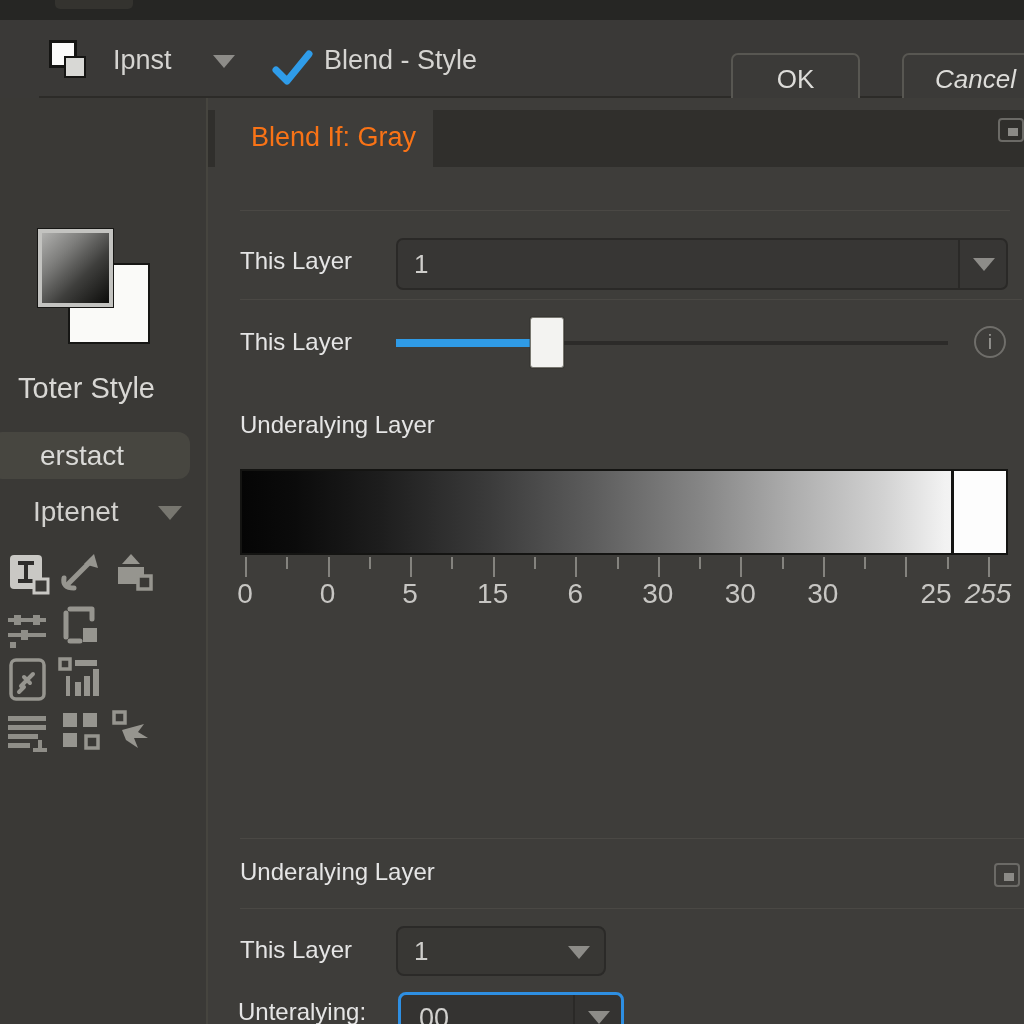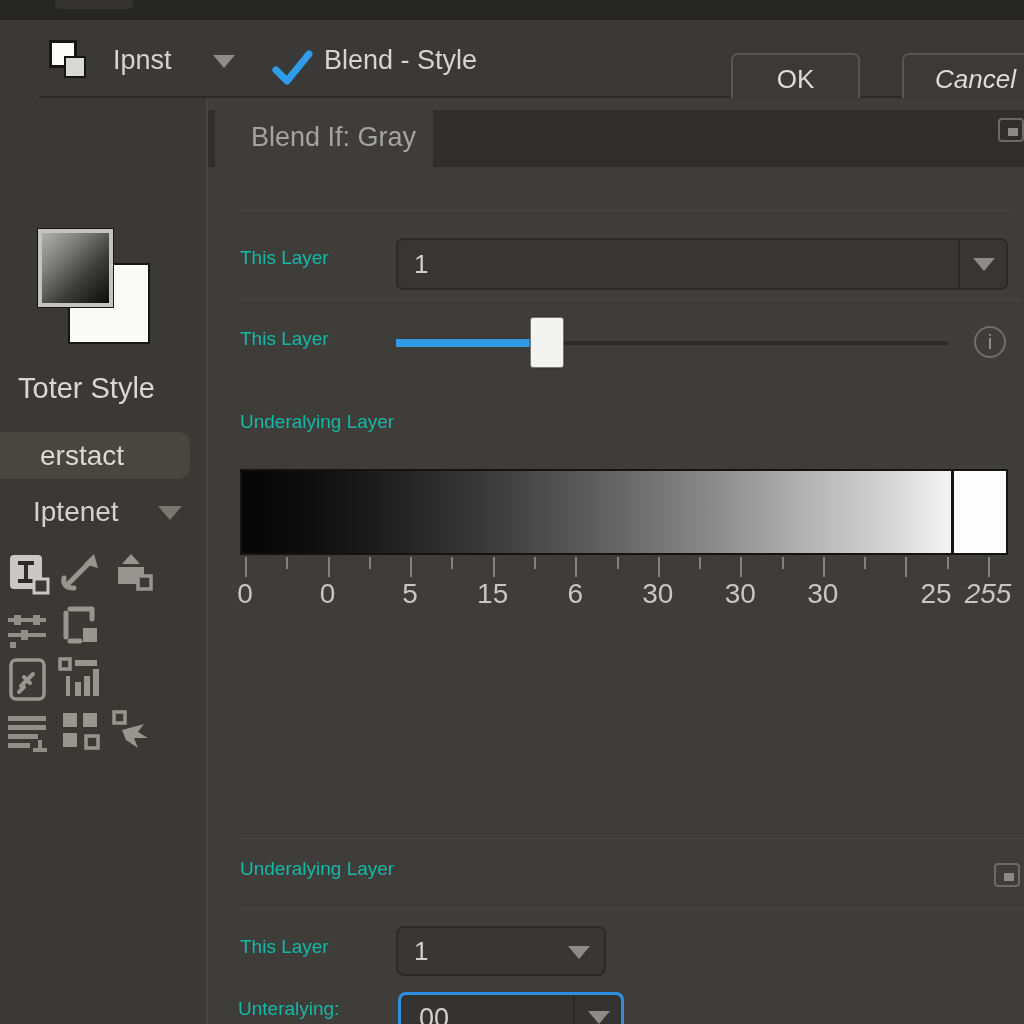--- a/index.html
+++ b/index.html
@@ -37,28 +37,28 @@
   .side-sel{position:absolute;left:-10px;top:334px;width:200px;height:47px;background:#474640;border-radius:12px;}
   .side-sel-label{position:absolute;left:50px;top:8px;font-size:28px;color:#dadad7;}
   .side-item2{position:absolute;left:33px;top:398px;font-size:28px;color:#d2d1ce;}
   .side-item2-caret{position:absolute;left:158px;top:408px;border-left:12px solid transparent;border-right:12px solid transparent;border-top:14px solid #77766f;width:0;height:0;}
   .tool{position:absolute;width:44px;height:44px;}
 
   
   .panel{position:absolute;left:208px;top:98px;width:816px;height:926px;background:#3e3d3a;}
   .tabstrip{position:absolute;left:0;top:12px;width:816px;height:57px;background:#302f2c;}
   .tab{position:absolute;left:7px;top:12px;width:218px;height:57px;background:#3e3d3a;}
-  .tab-label{position:absolute;left:36px;top:12px;font-size:27px;color:#a3a3a3;}
+  .tab-label{position:absolute;left:36px;top:12px;font-size:27px;color:#f97316;}
   .panel-icon{position:absolute;width:26px;height:24px;border:2px solid #6b6a66;border-radius:4px;}
   .panel-icon .inner{position:absolute;left:8px;top:8px;width:10px;height:8px;background:#8b8a86;}
   .pi-top{left:790px;top:20px;}
   .pi-bottom{left:786px;top:765px;}
   .hline{position:absolute;height:1px;background:#53524d;opacity:.55;}
 
-  .lbl{position:absolute;font-size:19px;color:#14b8a6;}
+  .lbl{position:absolute;font-size:24px;color:#e5e5e5;}
 
   
   .dd-big{position:absolute;left:188px;top:140px;width:612px;height:52px;background:#373634;border:2px solid #2a2927;border-radius:7px;}
   .dd-big .val{position:absolute;left:16px;top:9px;font-size:26px;color:#cfcecb;}
   .dd-big .sep{position:absolute;right:46px;top:0;width:2px;height:48px;background:#2a2927;}
   .dd-big .caret{position:absolute;right:11px;top:18px;}
 
   
   .slider-blue{position:absolute;left:188px;top:241px;width:152px;height:8px;background:#2f9be6;}
   .slider-track{position:absolute;left:340px;top:243px;width:400px;height:4px;background:#2c2b29;}

